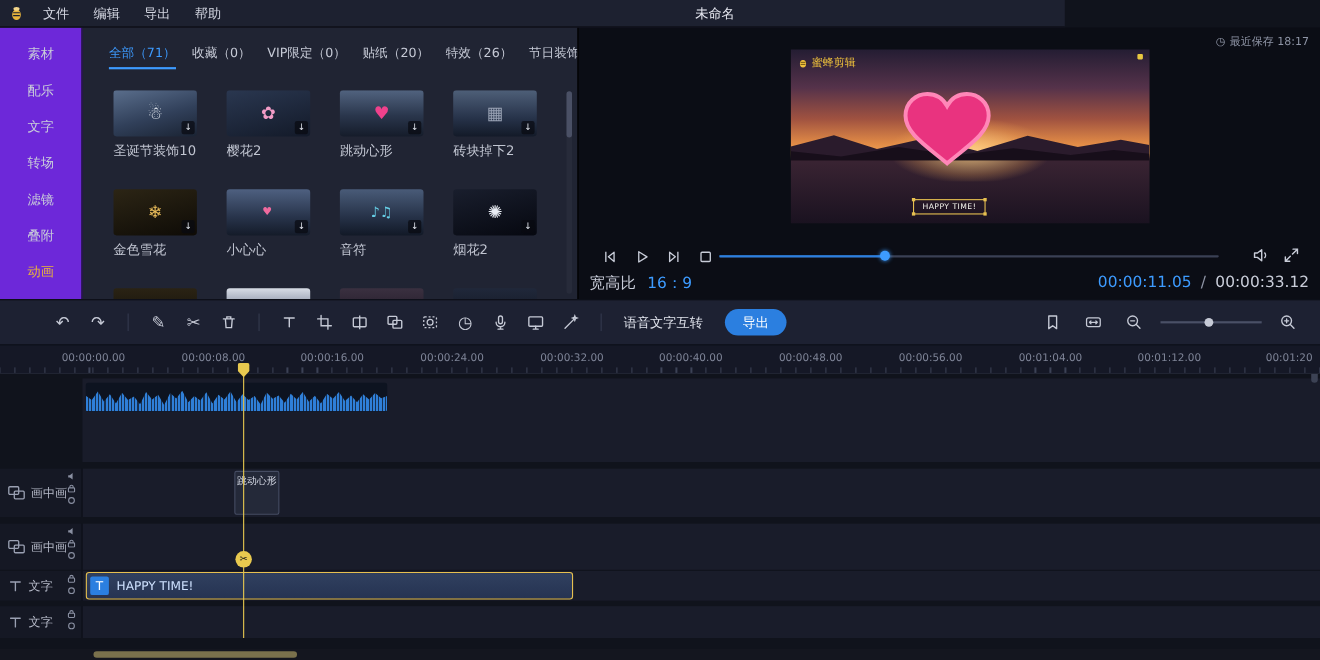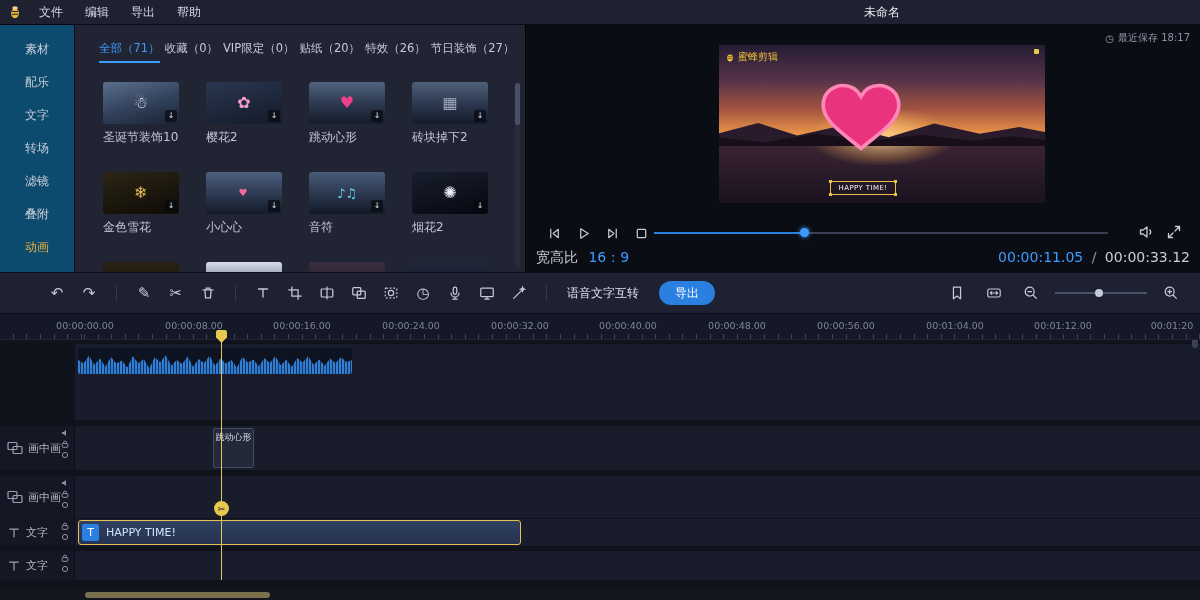--- a/index.html
+++ b/index.html
@@ -1,38 +1,38 @@
 <!DOCTYPE html>
 <html><head>
 <meta charset="utf-8">
 <style>
   *{margin:0;padding:0;box-sizing:border-box}
   html,body{width:1200px;height:600px;background:#0d0f17;font-family:"DejaVu Sans","Liberation Sans",sans-serif}
   #app{position:relative;width:1200px;height:600px;overflow:hidden;background:#10131c;color:#cfd3de;font-size:12px}
   svg{display:block}
 
   
-  .titlebar{position:absolute;left:0;top:0;width:1200px;height:25px;background:#1d2130;display:flex;align-items:center;border-bottom:1px solid #0a0b12;z-index:30}
+  .titlebar{position:absolute;left:0;top:0;width:968px;height:25px;background:#1d2130;display:flex;align-items:center;border-bottom:1px solid #0a0b12;z-index:30}
   .logo{margin:0 6px 0 8px}
   .menu{padding:0 11px;color:#d4d7e2;font-size:12px;line-height:25px}
   .tb-title{position:absolute;left:300px;right:300px;text-align:right;color:#e8eaf2;font-size:12px;line-height:25px}
   .tb-right{margin-left:auto;display:flex;align-items:center;gap:13px;padding-right:10px;font-size:12px;color:#d4d7e2;position:relative;z-index:2}
   .vip{color:#efa83a}
   .acct{display:flex;align-items:center;gap:4px}
   .winbtn{color:#b9bdc9;font-size:12px;width:16px;text-align:center;line-height:25px}
   .kebab{color:#b9bdc9;font-size:13px}
 
   
-  .sidebar{position:absolute;left:0;top:25px;width:75px;height:247px;background:#0c4a6e;border-right:1px solid #0c0e15;padding-top:8px;z-index:5}
+  .sidebar{position:absolute;left:0;top:25px;width:75px;height:247px;background:#6d28d9;border-right:1px solid #0c0e15;padding-top:8px;z-index:5}
   .side-item{height:33px;display:flex;align-items:center;justify-content:center;color:#c9cdd9;font-size:12px}
   .side-item.active{color:#e8b23c}
 
   
   .library{position:absolute;left:75px;top:25px;width:450px;height:247px;background:#202433;overflow:hidden;z-index:4}
-  .tabs{position:absolute;left:24px;top:16px;display:flex;gap:5px;font-size:11.5px;color:#c6cad6;white-space:nowrap}
+  .tabs{position:absolute;left:24px;top:16px;display:flex;gap:15px;font-size:11.5px;color:#c6cad6;white-space:nowrap}
   .tab{padding-bottom:5px}
   .tab.active{color:#3d9bff;border-bottom:2px solid #3d9bff}
   .grid{position:absolute;left:28px;top:57px;width:404px;height:190px;display:grid;grid-template-columns:repeat(4,76px);column-gap:27px;row-gap:26px;overflow:hidden}
   .card{width:76px}
   .thumb{width:76px;height:42px;border-radius:3px;position:relative;display:flex;align-items:center;justify-content:center;overflow:hidden}
   .glyph{font-size:16px;line-height:1}
   .dl{position:absolute;right:2px;bottom:2px;width:12px;height:12px;background:rgba(8,10,16,.72);border-radius:2px;color:#e3e7ef;font-size:8px;line-height:11px;text-align:center}
   .clabel{margin-top:5px;text-align:left;font-size:12px;color:#c2c6d2;white-space:nowrap;overflow:hidden;width:76px}
   .lib-scroll{position:absolute;right:5px;top:58px;width:5px;height:184px;background:#272b3a;border-radius:3px}
   .lib-thumb{width:5px;height:42px;background:#4a5065;border-radius:3px}

